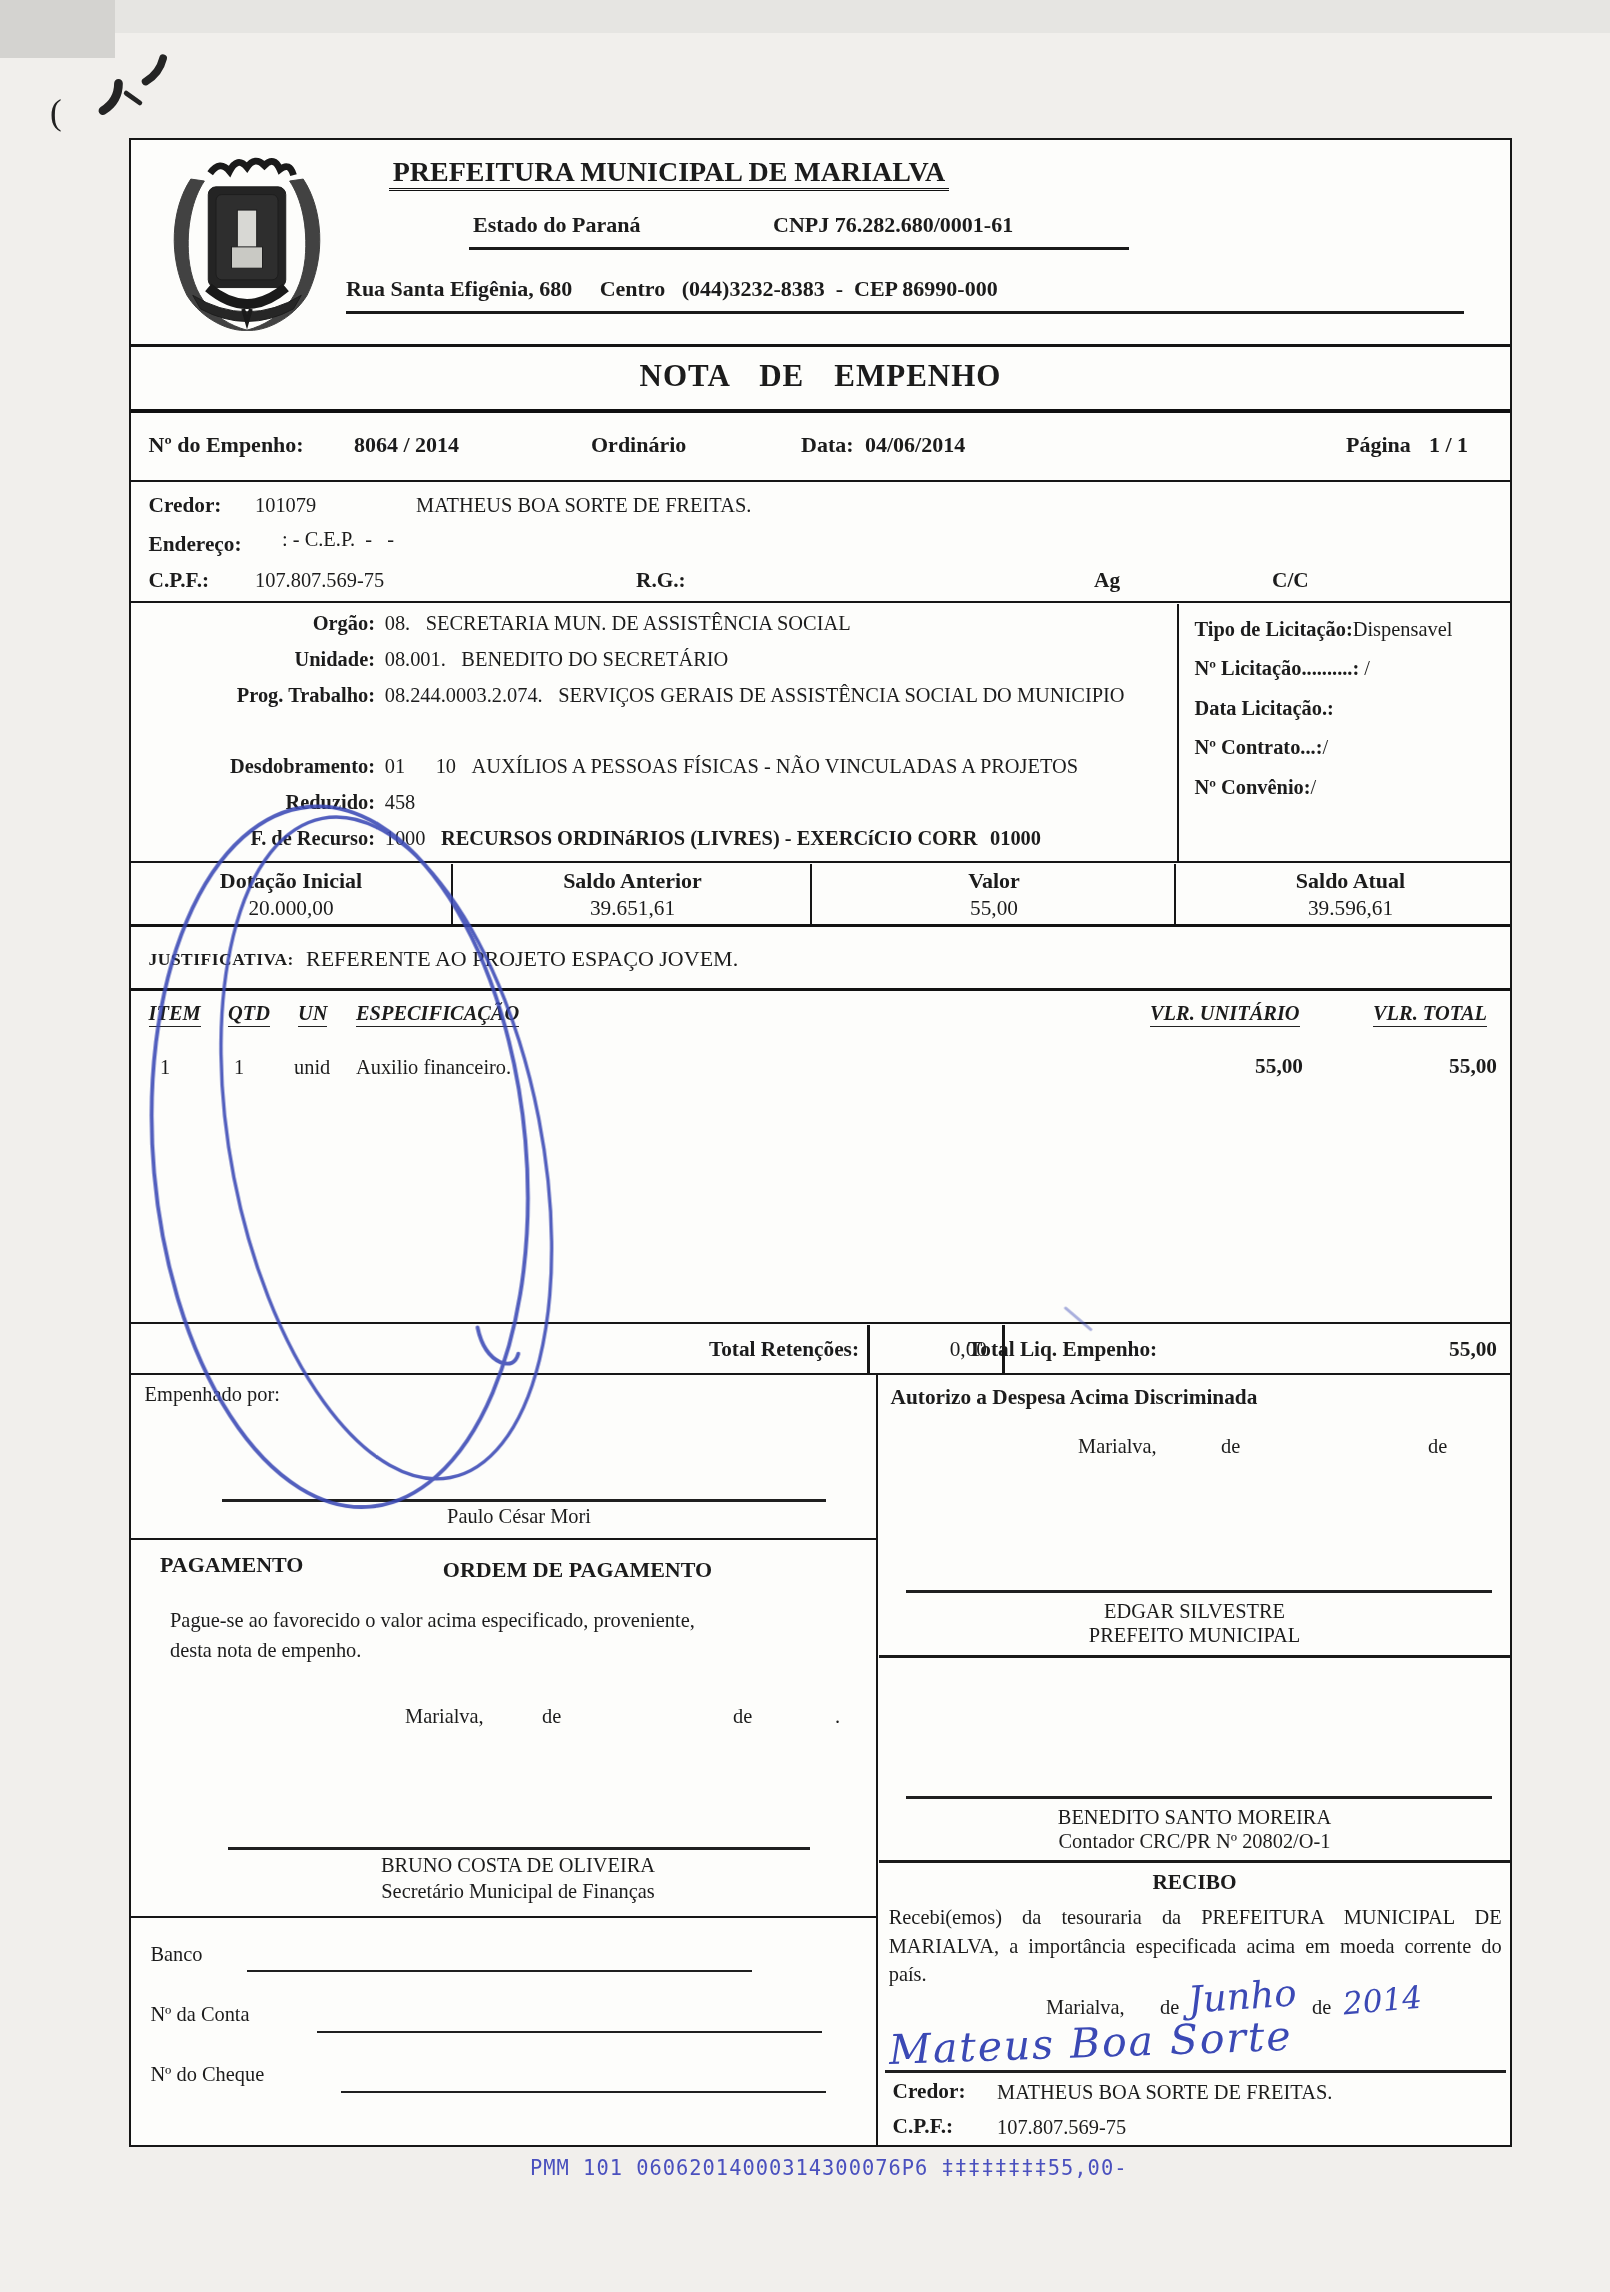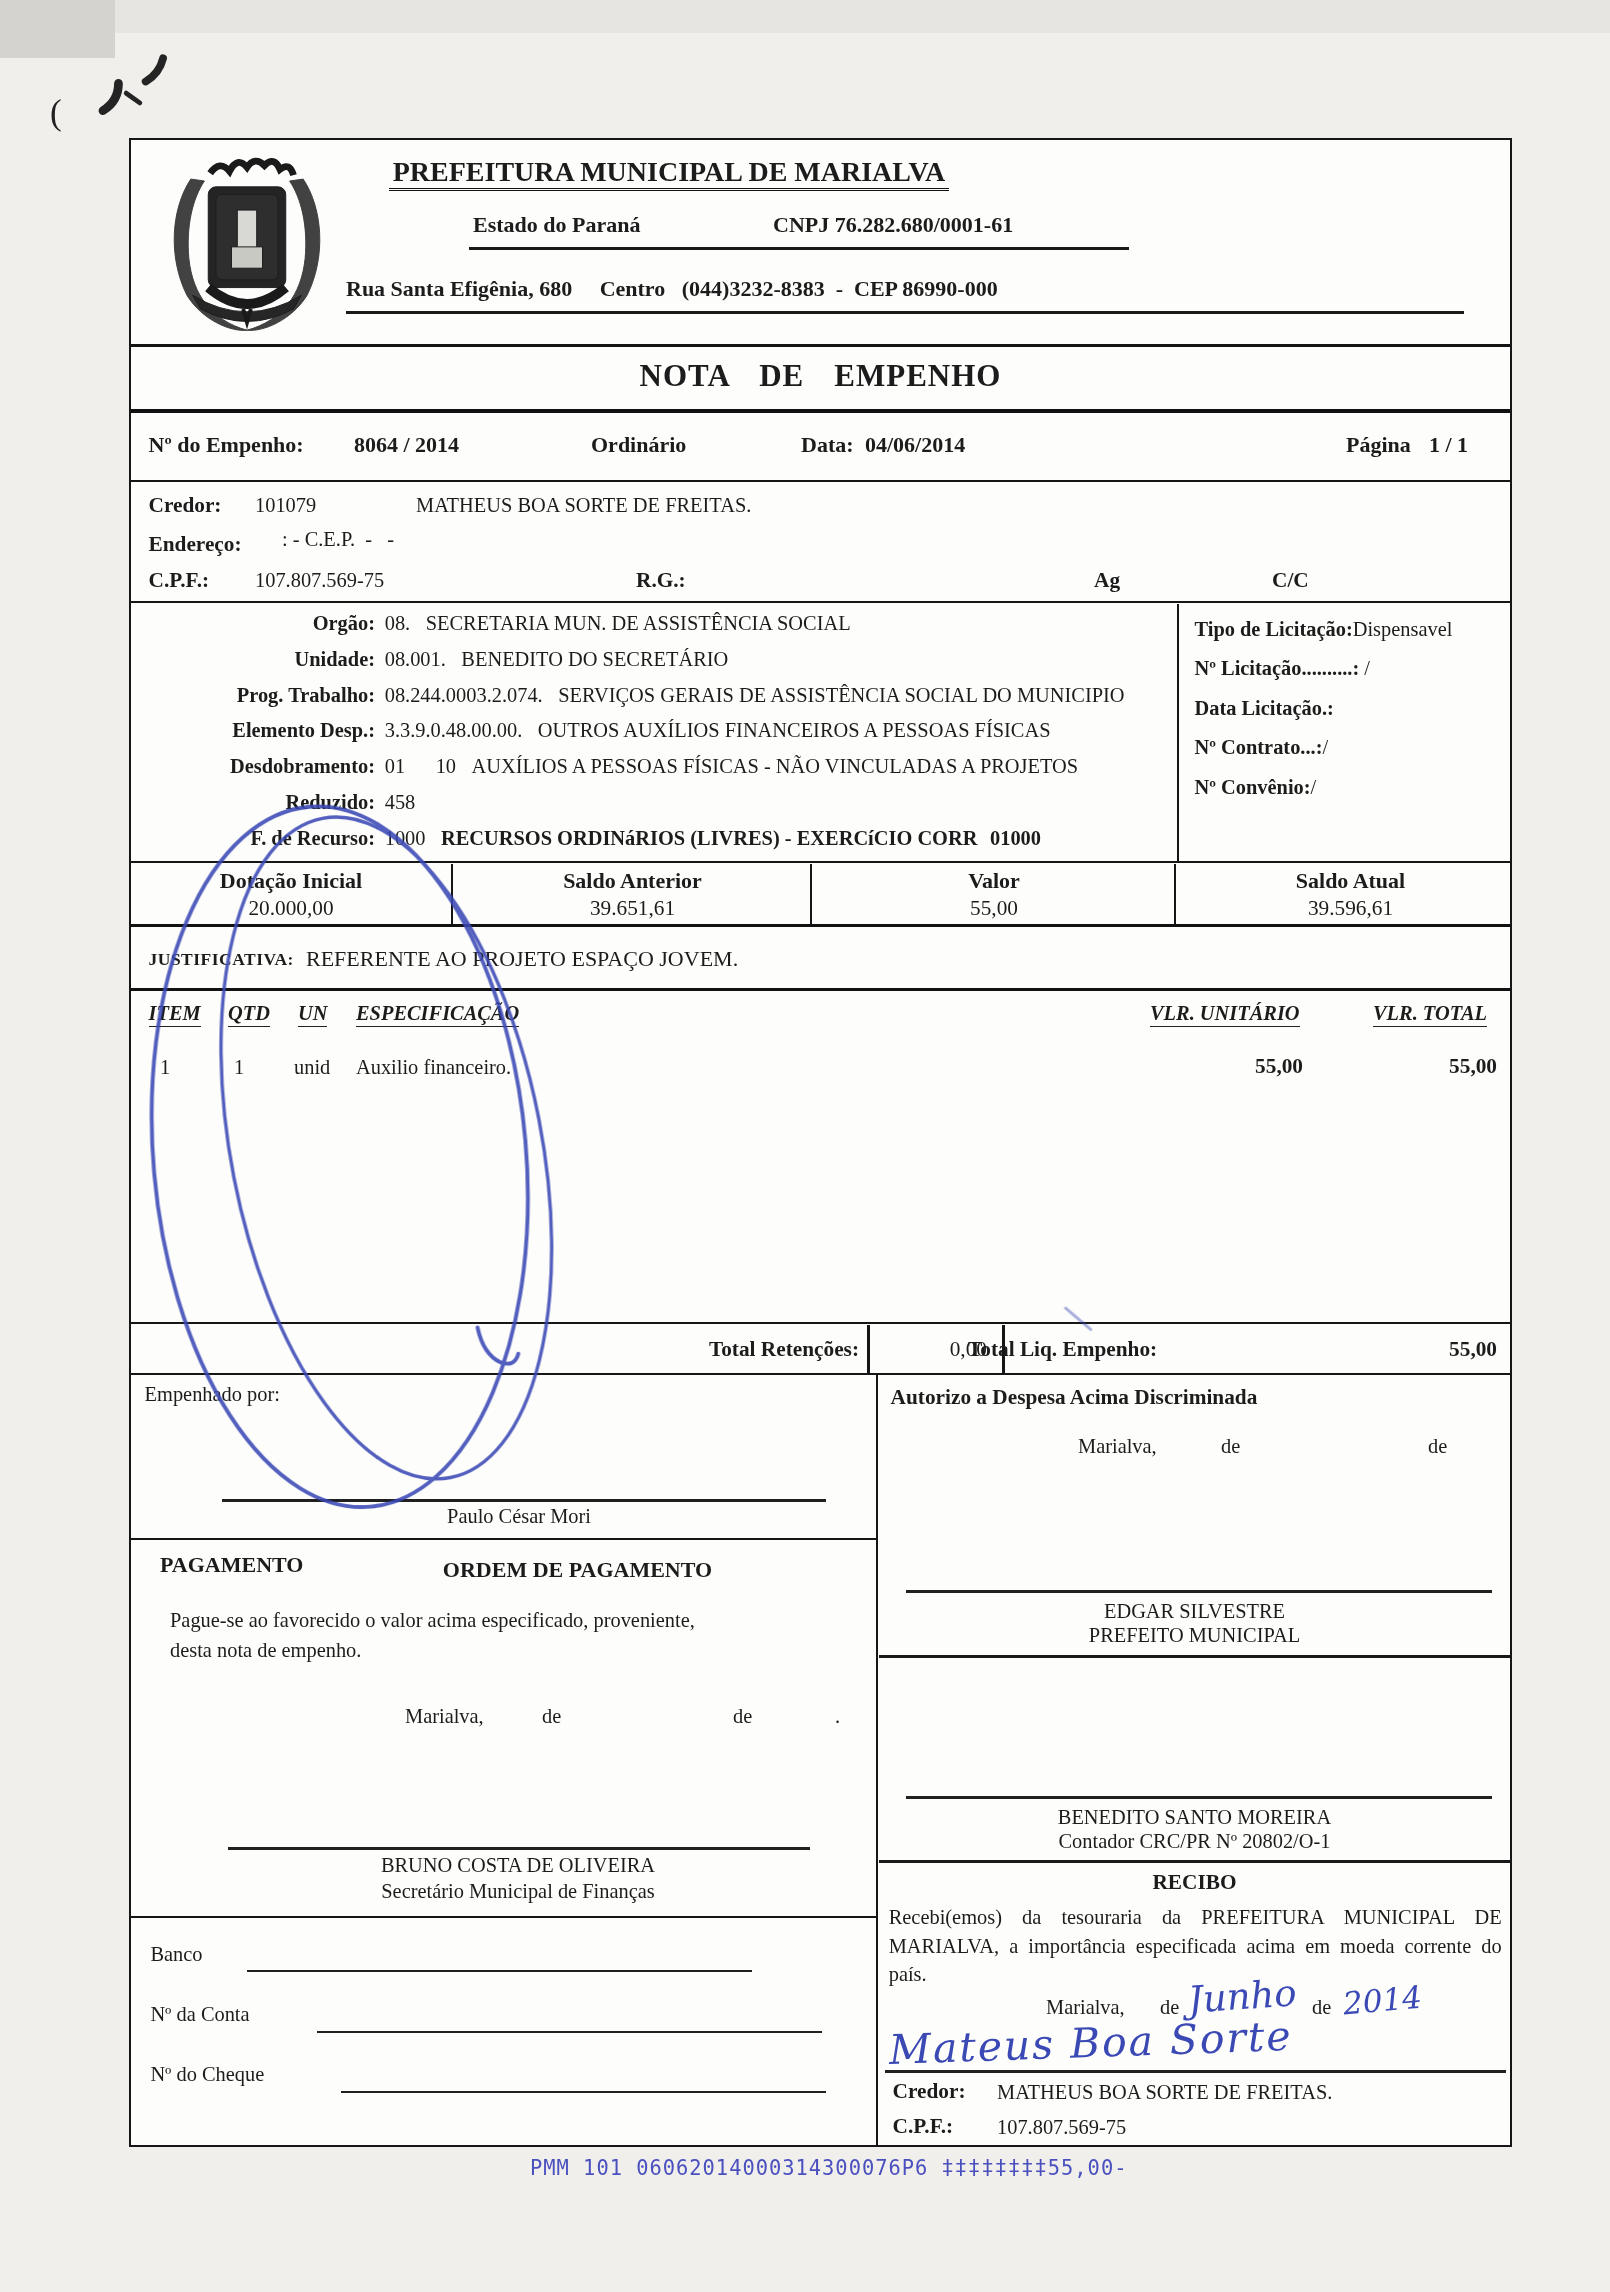--- a/index.html
+++ b/index.html
@@ -104,25 +104,20 @@
       <div class="orow" style="top:44px;">
           <span class="olbl">Unidade:</span>
           <span class="ocode">08.001.</span>
           <span class="odesc">BENEDITO DO SECRETÁRIO</span>
         </div>
       <div class="orow" style="top:80px;">
           <span class="olbl">Prog. Trabalho:</span>
           <span class="ocode">08.244.0003.2.074.</span>
           <span class="odesc">SERVIÇOS GERAIS DE ASSISTÊNCIA SOCIAL DO MUNICIPIO</span>
         </div>
-      <div class="orow" style="top:115px;">
-          <span class="olbl">Elemento Desp.:</span>
-          <span class="ocode">3.3.9.0.48.00.00.</span>
-          <span class="odesc">OUTROS AUXÍLIOS FINANCEIROS A PESSOAS FÍSICAS</span>
-        </div>
       <div class="orow" style="top:151px;">
           <span class="olbl">Desdobramento:</span>
           <span class="ocode pre">01      10</span>
           <span class="odesc">AUXÍLIOS A PESSOAS FÍSICAS - NÃO VINCULADAS A PROJETOS</span>
         </div>
       <div class="orow" style="top:187px;">
           <span class="olbl">Reduzido:</span>
           <span class="ocode">458</span>
         </div>
       <div class="orow" style="top:223px;">

